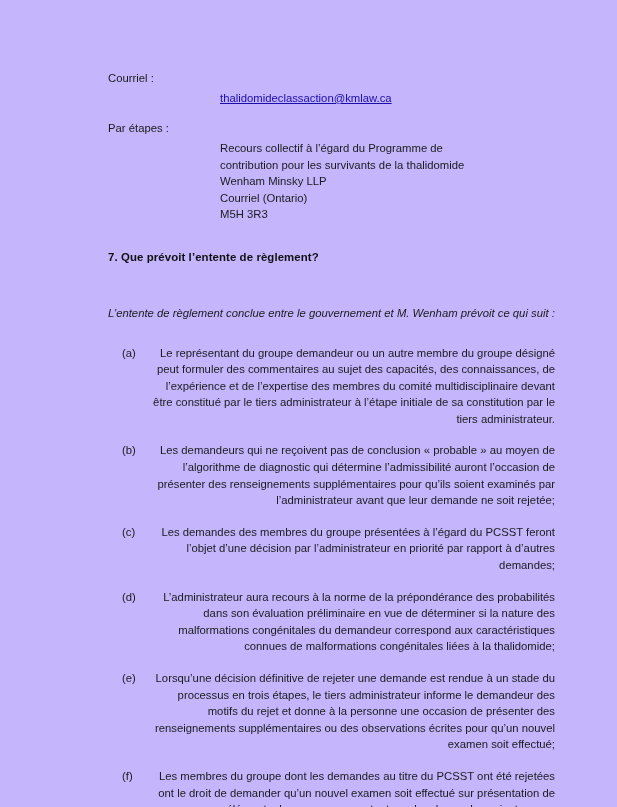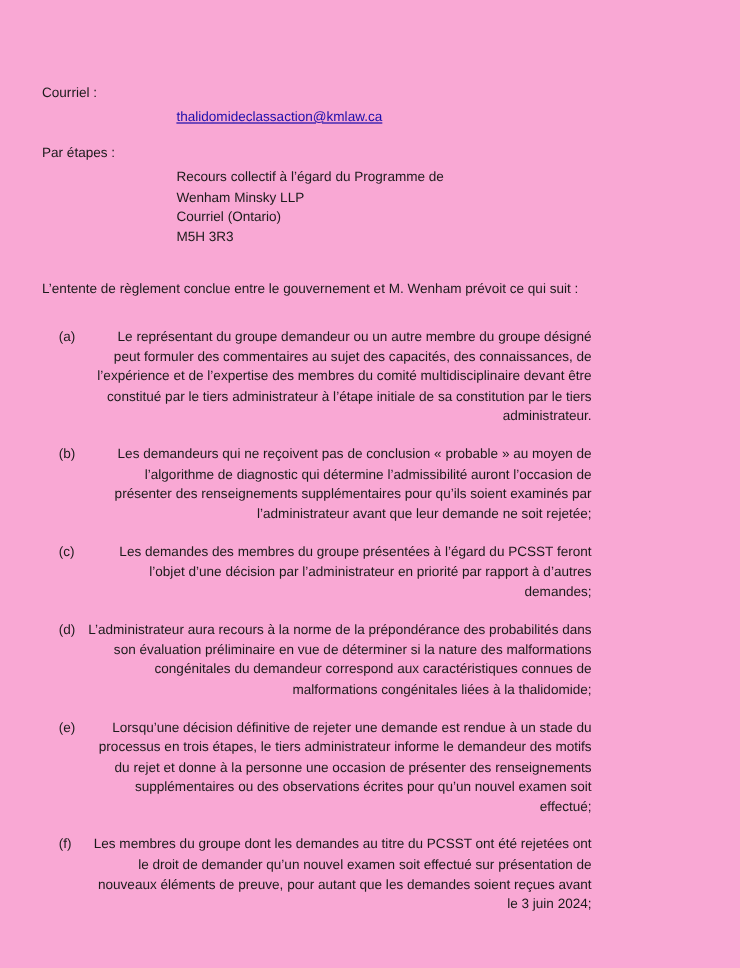--- a/index.html
+++ b/index.html
@@ -12,22 +12,22 @@
     height: 807px;
     font-family: "Liberation Sans", sans-serif;
     color: #000000;
     -webkit-font-smoothing: antialiased;
   }
   .page {
     position: relative;
     width: 617px;
     height: 807px;
     box-sizing: border-box;
-    padding: 70px 62px 20px 35px;
-    background: #f9a8d4;
+    padding: 70px 62px 20px 108px;
+    background: #c4b5fd;
   }
   
   .contact-row {
     display: flex;
     align-items: flex-start;
     margin-bottom: 14px;
   }
   .contact-label {
     width: 112px;
     flex: 0 0 112px;
@@ -56,22 +56,23 @@
     font-weight: bold;
     color: #111111;
     margin-top: 28px;
     margin-bottom: 0;
     letter-spacing: 0.1px;
   }
   
   .intro {
     font-size: 11.3px;
     color: #1b1b1b;
-    margin-top: 27px;
+    margin-top: 42px;
     line-height: 16px;
+    font-style: italic;
   }
   
   .clause-list {
     margin-top: 24px;
   }
   .clause {
     display: flex;
     align-items: flex-start;
     margin-bottom: 15px;
   }
@@ -103,28 +104,30 @@
       <div class="contact-label">Courriel :</div>
       <div class="contact-value">
         <a class="email-link" href="#">thalidomideclassaction@kmlaw.ca</a>
       </div>
     </div>
 
     <div class="contact-row">
       <div class="contact-label">Par étapes :</div>
       <div class="contact-value">
         <span class="addr-line">Recours collectif à l’égard du Programme de</span>
+        <span class="addr-line">contribution pour les survivants de la thalidomide</span>
         <span class="addr-line">Wenham Minsky  LLP</span>
         <span class="addr-line">Courriel (Ontario)</span>
         <span class="addr-line">M5H 3R3</span>
       </div>
     </div>
 
   </div>
 
+  <div class="section-heading">7. Que prévoit l’entente de règlement?</div>
 
   <div class="intro">L’entente de règlement conclue entre le gouvernement et M. Wenham prévoit ce qui suit :</div>
 
   <div class="clause-list">
 
     <div class="clause">
       <div class="clause-marker">(a)</div>
       <div class="clause-text">Le représentant du groupe demandeur ou un autre membre du groupe désigné peut formuler des commentaires au sujet des capacités, des connaissances, de l’expérience et de l’expertise des membres du comité multidisciplinaire devant être constitué par le tiers administrateur à l’étape initiale de sa constitution par le tiers administrateur.</div>
     </div>
 

